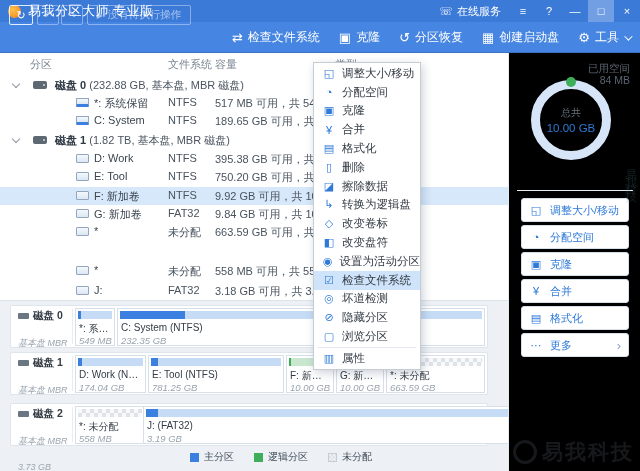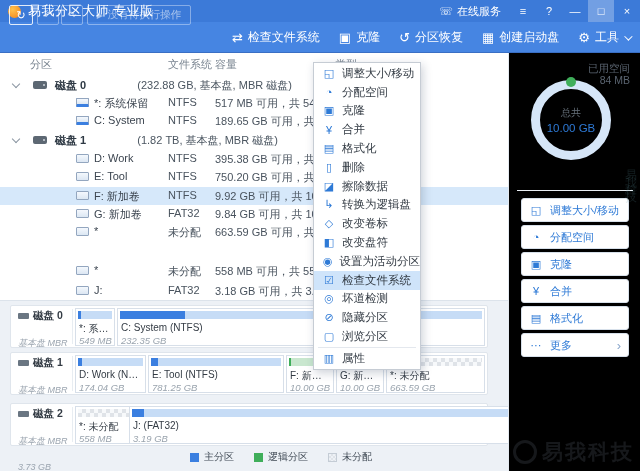--- a/index.html
+++ b/index.html
@@ -26,21 +26,21 @@
 
   
   .thead span { position:absolute; font-size:11px; color:#7a8591; top:57px; }
   .trow { position:absolute; left:0; width:508px; height:18px; font-size:11px; color:#3c4550; }
   .trow.sel { background:#d6e8fa; }
   .chev { position:absolute; left:13px; top:5px; width:6px; height:6px; border-right:1.4px solid #8a95a1; border-bottom:1.4px solid #8a95a1; transform:rotate(45deg); }
   .gicon { position:absolute; left:33px; top:5px; width:14px; height:8px; background:#5d6873; border-radius:2px; }
   .gicon:after { content:""; position:absolute; right:2px; top:3px; width:2px; height:2px; background:#cfd6dd; border-radius:50%; }
   .gtext { position:absolute; left:55px; top:2px; white-space:nowrap; }
   .gtext b { font-weight:bold; color:#2e3944; }
-  .gtext .gd { color:#4a5560;margin-left:48px; }
+  .gtext .gd { color:#4a5560; }
   .picon { position:absolute; left:76px; top:4px; width:13px; height:9px; border:1px solid #93a6bf; border-radius:1px; background:linear-gradient(#f4f8fd,#dce7f3); }
   .picon.pb { border-bottom:3px solid #3b7fe0; }
   .pname { position:absolute; left:94px; top:2px; white-space:nowrap; }
   .pfs   { position:absolute; left:168px; top:2px; color:#49535e; }
   .pcap  { position:absolute; left:215px; top:2px; color:#49535e; white-space:nowrap; }
 
   
   .cmenu { position:absolute; left:313px; top:62px; width:108px; background:#fff; border:1px solid #c6ccd4; box-shadow:2px 3px 9px rgba(30,50,80,.22); z-index:30; padding:1px 0; }
   .mi { height:18.8px; display:flex; align-items:center; gap:7px; padding-left:9px; font-size:11.5px; color:#333b44; white-space:nowrap; }
   .mi .mico { color:#2e7ad6; font-size:11px; width:12px; text-align:center; }
@@ -312,21 +312,21 @@
           </div>
         <div class="l2">基本盘 MBR</div>
         <div class="l3">3.73 GB</div>
       </div>
       <div class="dsep"></div>
       <div class="pbox" style="left:64px;width:70px;">
         <div class="strip checker"></div>
         <div class="plabel">*: 未分配</div>
         <div class="psize">558 MB</div>
       </div>
-      <div class="pbox" style="left:118px;width:398px;">
+      <div class="pbox" style="left:132px;width:398px;">
         <div class="strip blue">
             <div class="fill" style="width:3%;"></div>
           </div>
         <div class="plabel">J: (FAT32)</div>
         <div class="psize">3.19 GB</div>
       </div>
     </div>
 
     <div class="legend">
       <div class="leg-item">

